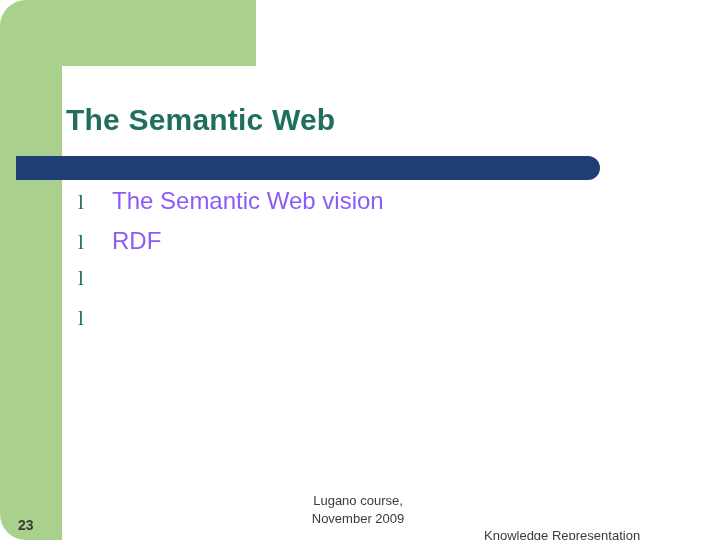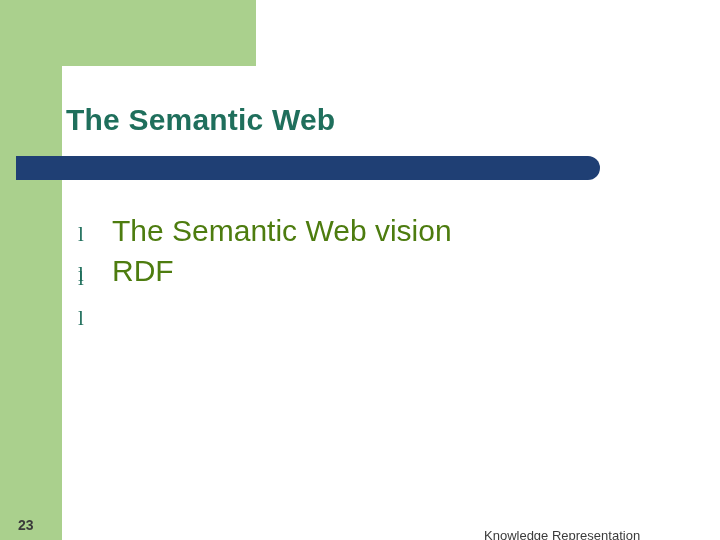--- a/index.html
+++ b/index.html
@@ -12,20 +12,21 @@
     background: #ffffff;
     font-family: "Liberation Sans", sans-serif;
     overflow: hidden;
   }
   .slide {
     position: relative;
     width: 720px;
     height: 540px;
     background: #ffffff;
     overflow: hidden;
+    border-radius: 26px;
   }
   
   .green-top {
     position: absolute;
     left: 0;
     top: 0;
     width: 256px;
     height: 58px;
     background: #a9d18e;
     background: #aad08d;
@@ -89,25 +90,24 @@
   }
   .bullet-marker {
     width: 34px;
     flex: 0 0 34px;
     color: #1f6f5c;
     font-size: 21px;
     font-family: "Liberation Serif", serif;
     line-height: 1;
   }
   .bullet-text {
-    font-size: 30px;
-    color: #4d7c0f;
+    font-size: 24px;
+    color: #8b5cf6;
     line-height: 1.05;
     white-space: nowrap;
-    margin-top: 27px;
   }
   
   .page-number {
     position: absolute;
     left: 18px;
     top: 505px;
     font-size: 14px;
     font-weight: bold;
     color: #3b3b3b;
     margin-top: 12px;
@@ -158,16 +158,20 @@
     <div class="bullet-row">
       <span class="bullet-marker">l</span>
     </div>
     <div class="bullet-row">
       <span class="bullet-marker">l</span>
     </div>
   </div>
 
   <div class="page-number">23</div>
 
+  <div class="footer-center">
+    <div>Lugano course,</div>
+    <div>November 2009</div>
+  </div>
 
   <div class="footer-right">Knowledge Representation</div>
 
 </div>
 
 </body></html>

